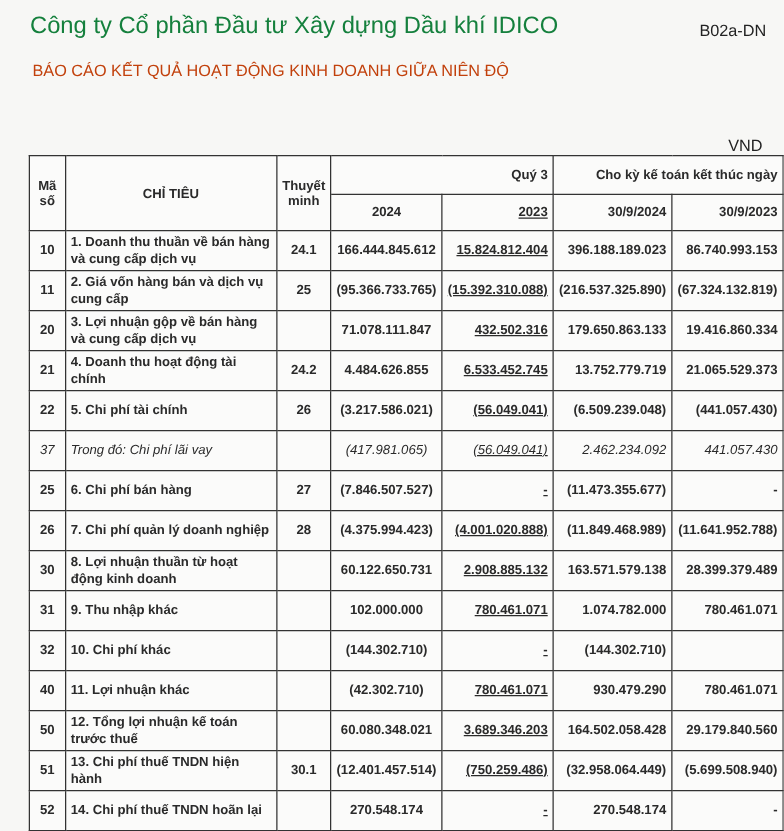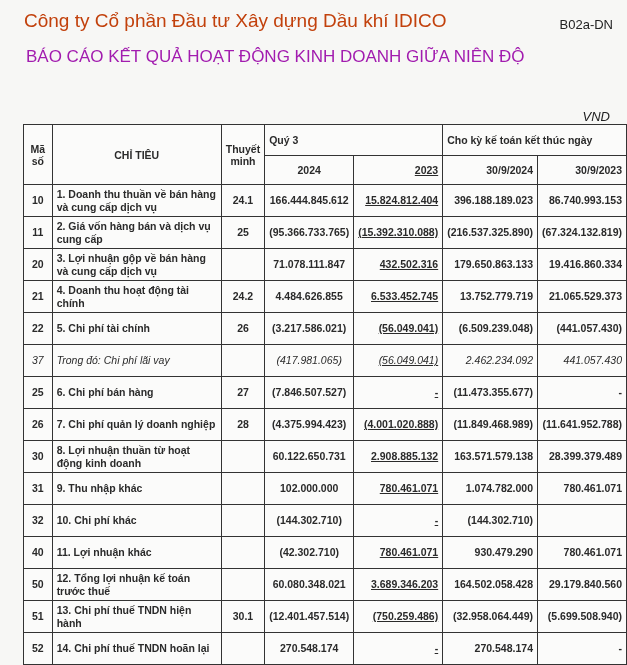--- a/index.html
+++ b/index.html
@@ -5,45 +5,45 @@
   html, body { margin: 0; padding: 0; }
   body {
     width: 627px; height: 665px; overflow: hidden;
     background: #f7f7f5;
     font-family: "Liberation Sans", sans-serif;
     color: #1a1a1a;
     position: relative;
   }
   .company {
     position: absolute; left: 24px; top: 10px;
-    font-size: 19px; color: #c2410c;
+    font-size: 19px; color: #15803d;
   }
   .form-code {
     position: absolute; right: 14px; top: 17px;
     font-size: 13px; color: #222; padding-left: 45px;
   }
   .title {
     position: absolute; left: 26px; top: 49px;
-    font-size: 17px; color: #a21caf; line-height: 16px;
+    font-size: 13px; color: #c2410c; line-height: 16px;
   }
   .currency {
     position: absolute; right: 17px; top: 109px;
-    font-size: 13px; font-style: italic; color: #222;
+    font-size: 13px; color: #222;
   }
   table.report {
     position: absolute; left: 23px; top: 124px;
     border-collapse: collapse;
     font-size: 10.5px; font-weight: bold; color: #2a2a2a;
     background: #fbfbfa;
   }
   table.report td, table.report th {
     border: 1px solid #333;
     padding: 0 4px;
   }
-  th { font-weight: bold; text-align: left; }
+  th { font-weight: bold; text-align: right; }
   .c-ma { width: 22px; text-align: center; }
   .c-name { width: 219px; text-align: left; }
   .c-note { width: 28px; text-align: center; }
   .c-num { width: 75px; text-align: center; }
   .c-num2 { width: 74px; text-align: right; text-decoration: underline; }
   .c-num3 { width: 75px; text-align: right; }
   .c-num4 { width: 78px; text-align: right; }
   tr.hdr1 th { height: 30px; }
   tr.hdr2 th { height: 28px; }
   tr.row td { height: 31px; line-height: 13px; }

